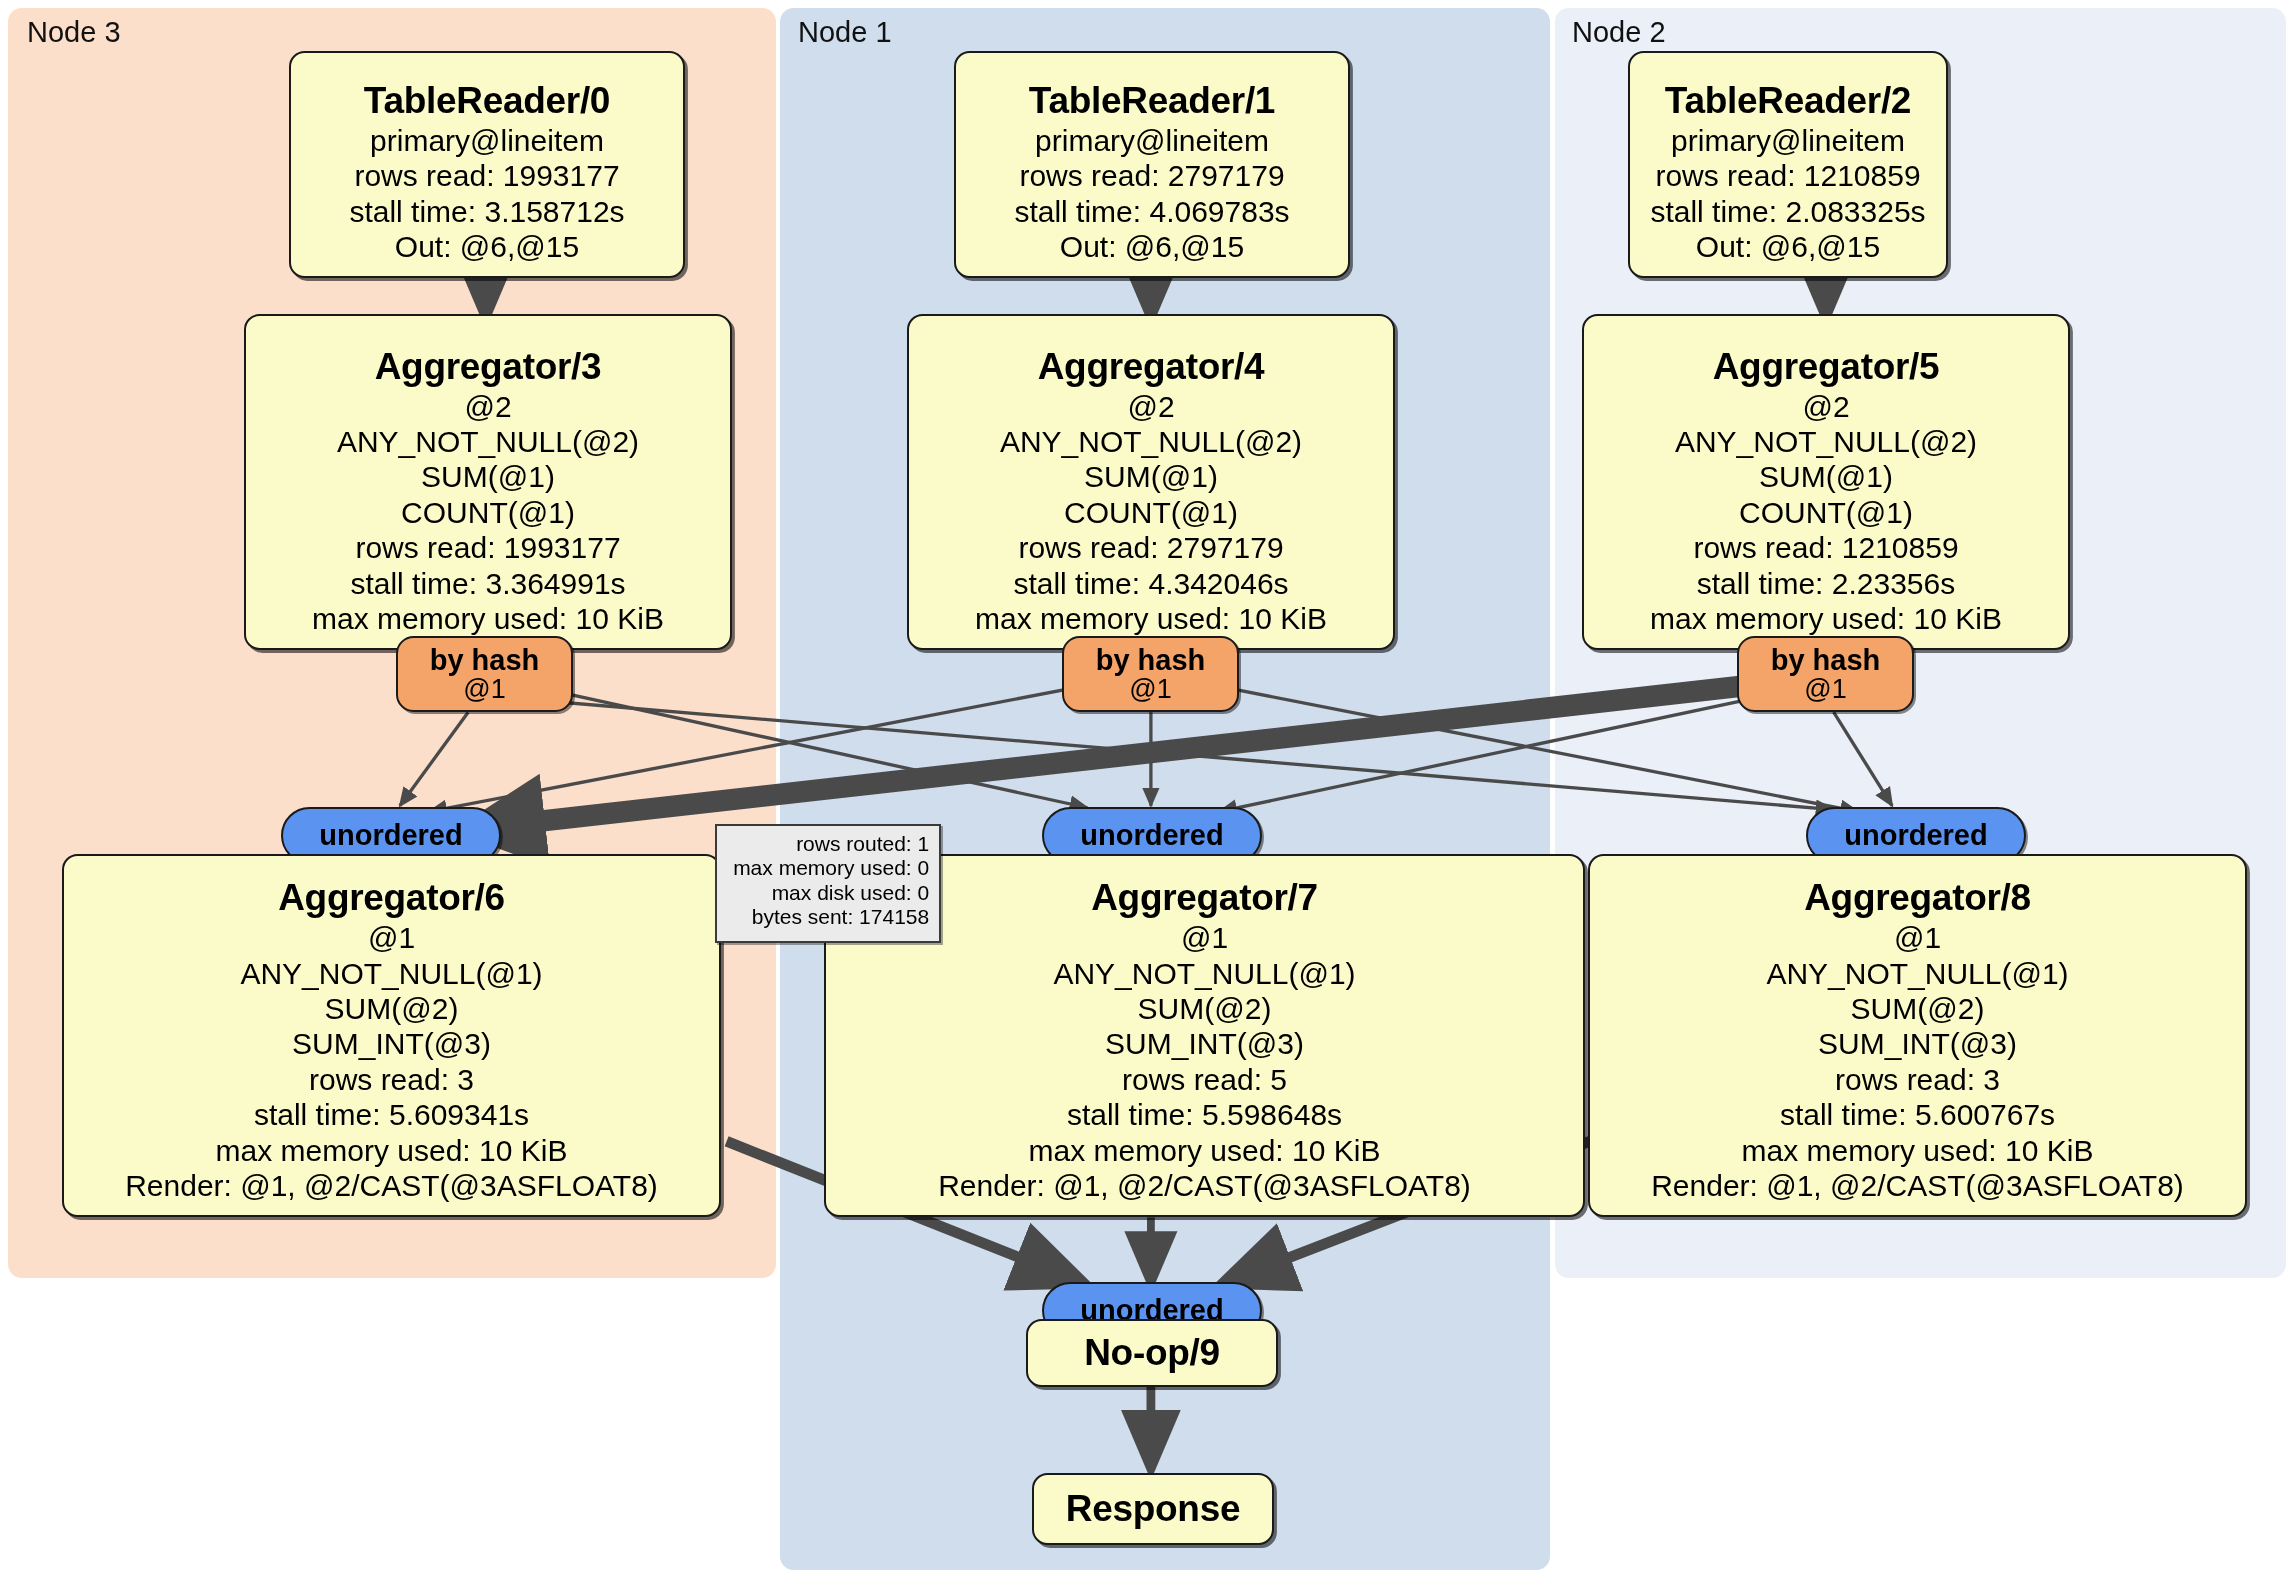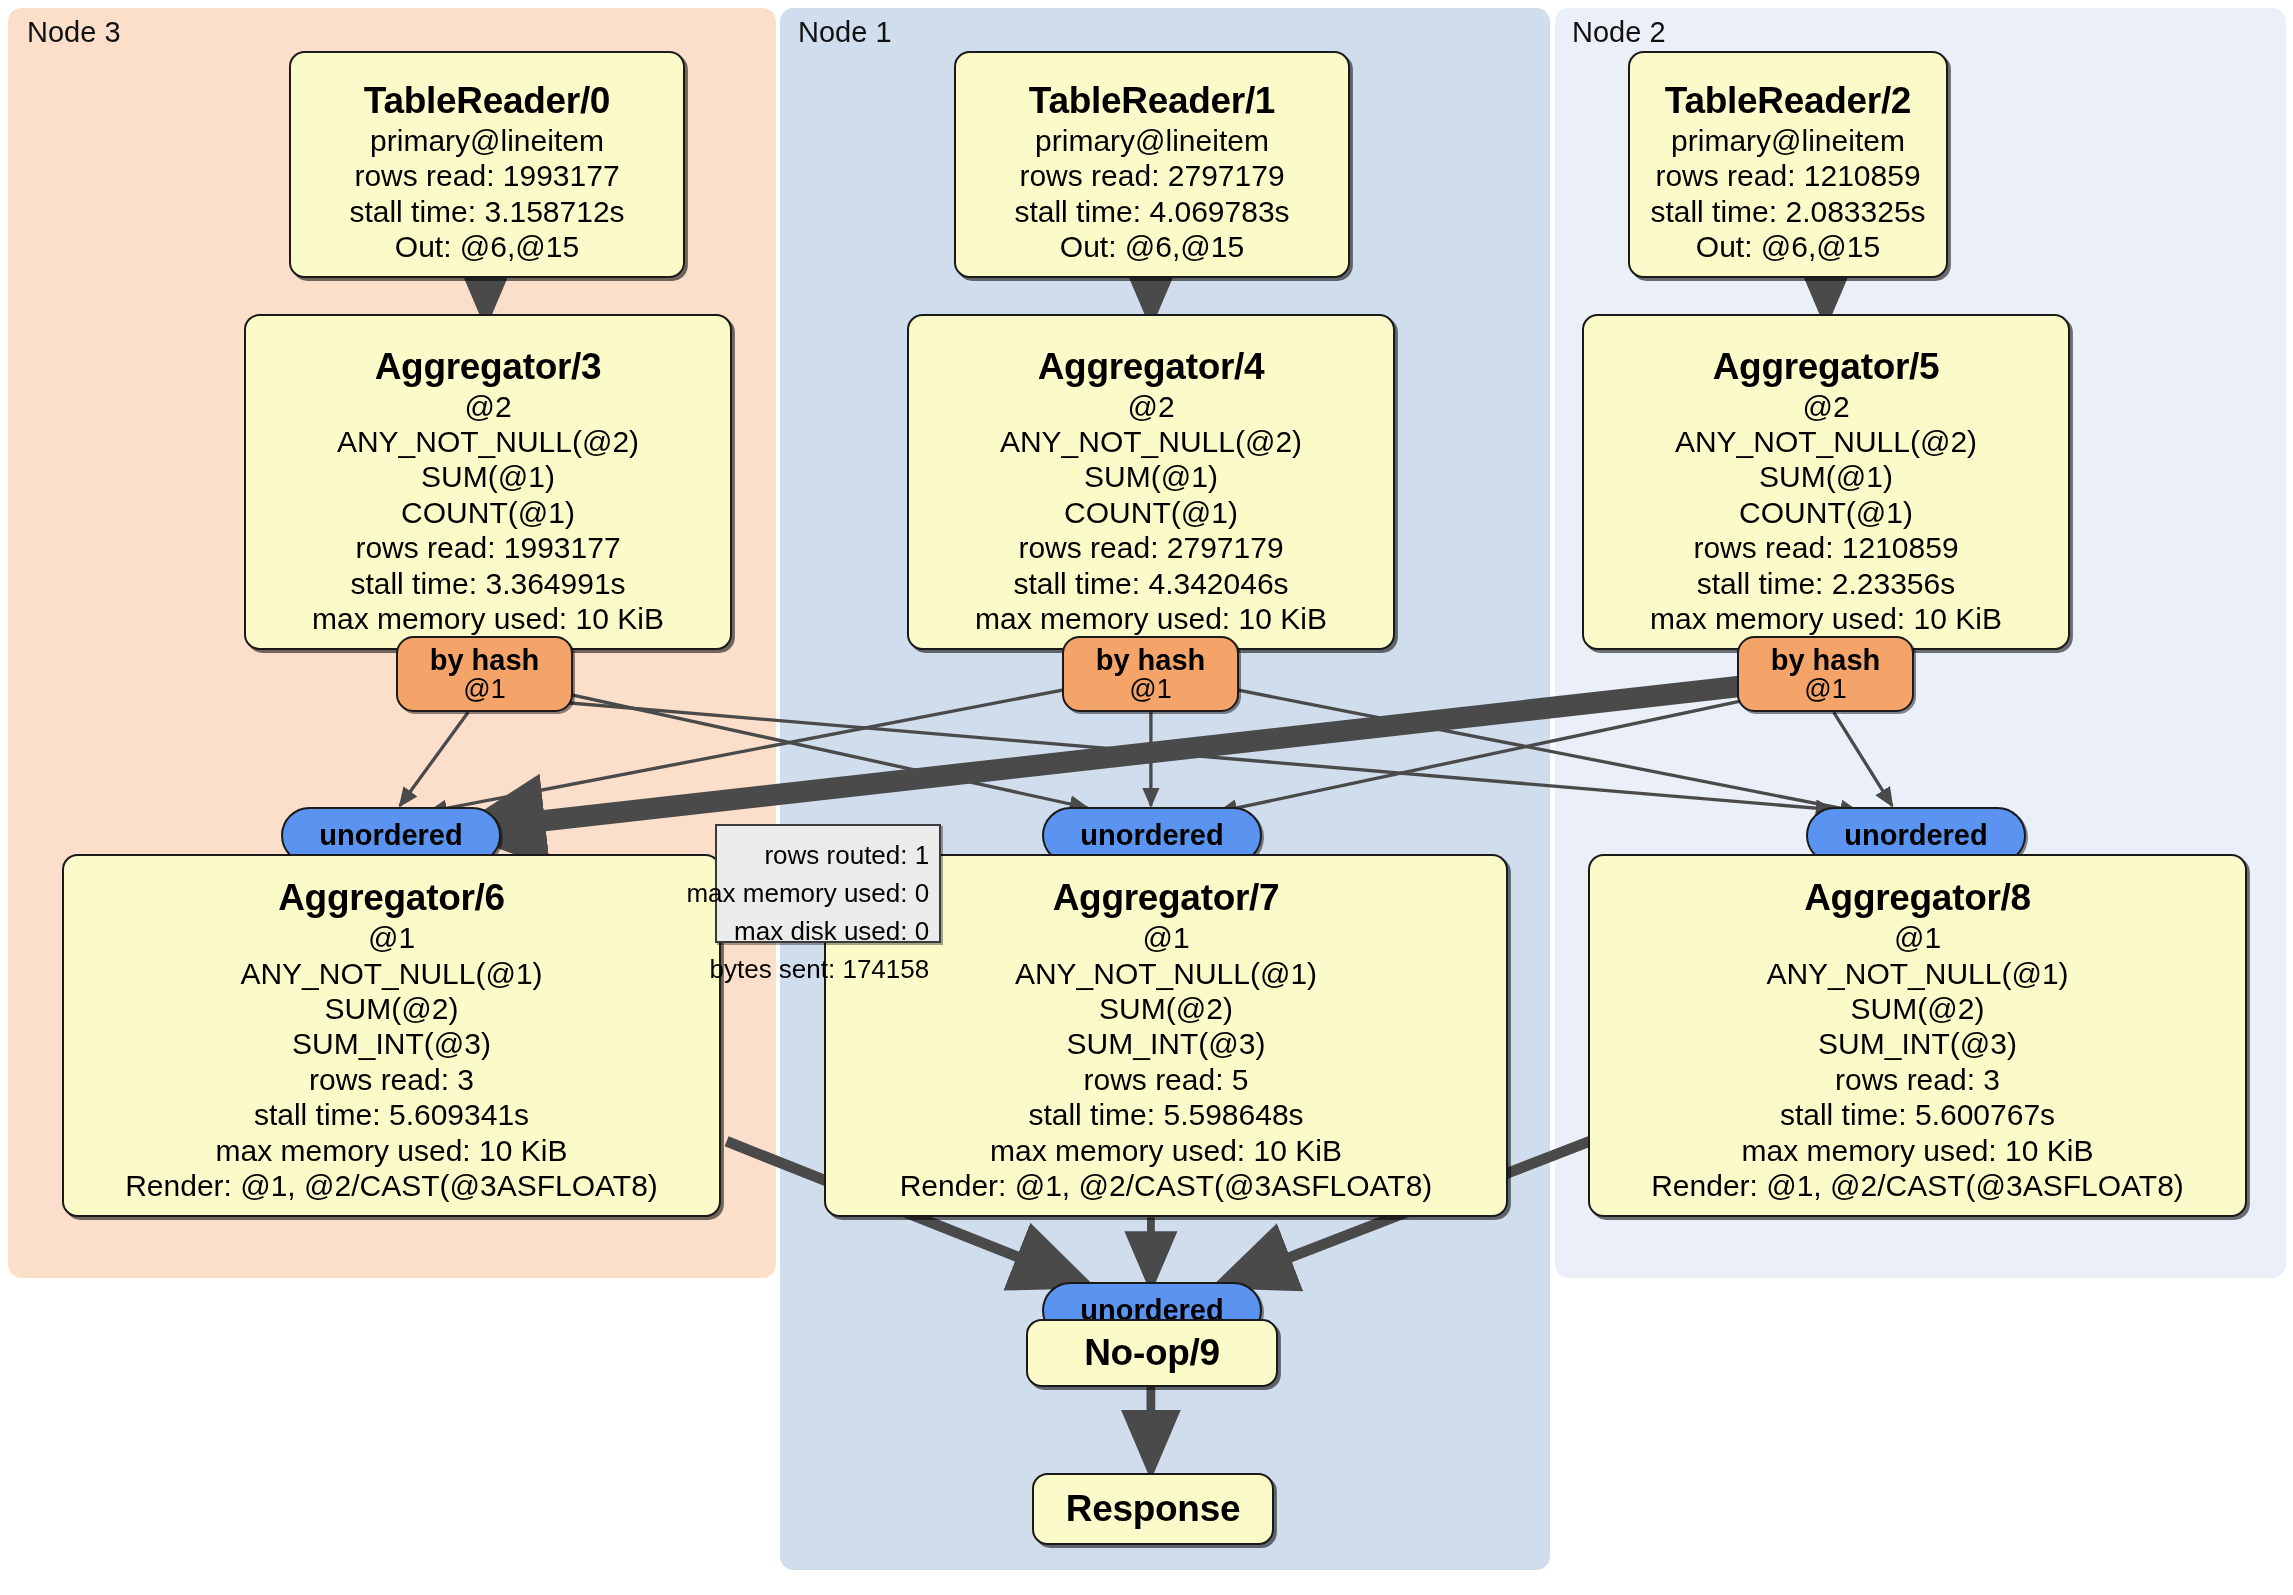--- a/index.html
+++ b/index.html
@@ -44,21 +44,21 @@
   .pill.hash .pill-sub{font-size:27px;line-height:1.05;color:#000;}
   .pill.unordered{background:#5b94f0;}
   .pill.unordered .pill-title{font-weight:bold;font-size:29px;color:#000000;line-height:1;}
 
   .stats-box{
     position:absolute;background:#ebebeb;border:2px solid #3a3a3a;
     padding:5.9px 9.8px 7.8px 9.8px;box-sizing:border-box;
     display:flex;flex-direction:column;align-items:flex-end;
     box-shadow:2px 2px 0 rgba(0,0,0,.35);
   }
-  .stats-line{font-size:26px;color:#000;line-height:1.16;white-space:nowrap;margin-top:8px;}
+  .stats-line{font-size:21px;color:#000;line-height:1.16;white-space:nowrap;}
 </style>
 </head>
 <body>
 
 <div id="canvas">
 
   <div class="node-panel" style="left:7.8px;top:7.8px;width:768px;height:1270px;background:#fbdfcb;"></div>
   <div class="node-panel" style="left:780px;top:7.8px;width:770px;height:1562px;background:#cfdded;"></div>
   <div class="node-panel" style="left:1555px;top:7.8px;width:731px;height:1270px;background:#eaeff8;"></div>
 
@@ -187,21 +187,21 @@
     <div class="op-line">@1</div>
     <div class="op-line">ANY_NOT_NULL(@1)</div>
     <div class="op-line">SUM(@2)</div>
     <div class="op-line">SUM_INT(@3)</div>
     <div class="op-line">rows read: 3</div>
     <div class="op-line">stall time: 5.609341s</div>
     <div class="op-line">max memory used: 10 KiB</div>
     <div class="op-line">Render: @1, @2/CAST(@3ASFLOAT8)</div>
   </div>
 
-  <div class="op-box" style="left:824px;top:854px;width:684px;height:363px;">
+  <div class="op-box" style="left:824px;top:854px;width:761px;height:363px;">
     <div class="op-title">Aggregator/7</div>
     <div class="op-line">@1</div>
     <div class="op-line">ANY_NOT_NULL(@1)</div>
     <div class="op-line">SUM(@2)</div>
     <div class="op-line">SUM_INT(@3)</div>
     <div class="op-line">rows read: 5</div>
     <div class="op-line">stall time: 5.598648s</div>
     <div class="op-line">max memory used: 10 KiB</div>
     <div class="op-line">Render: @1, @2/CAST(@3ASFLOAT8)</div>
   </div>

